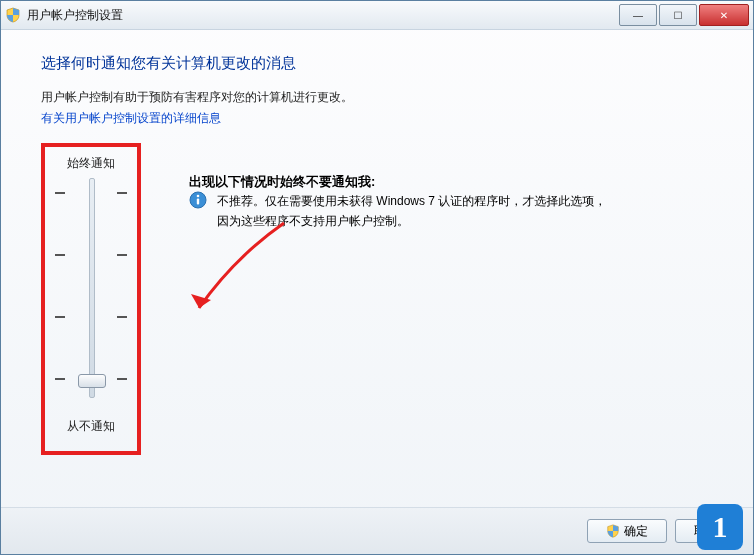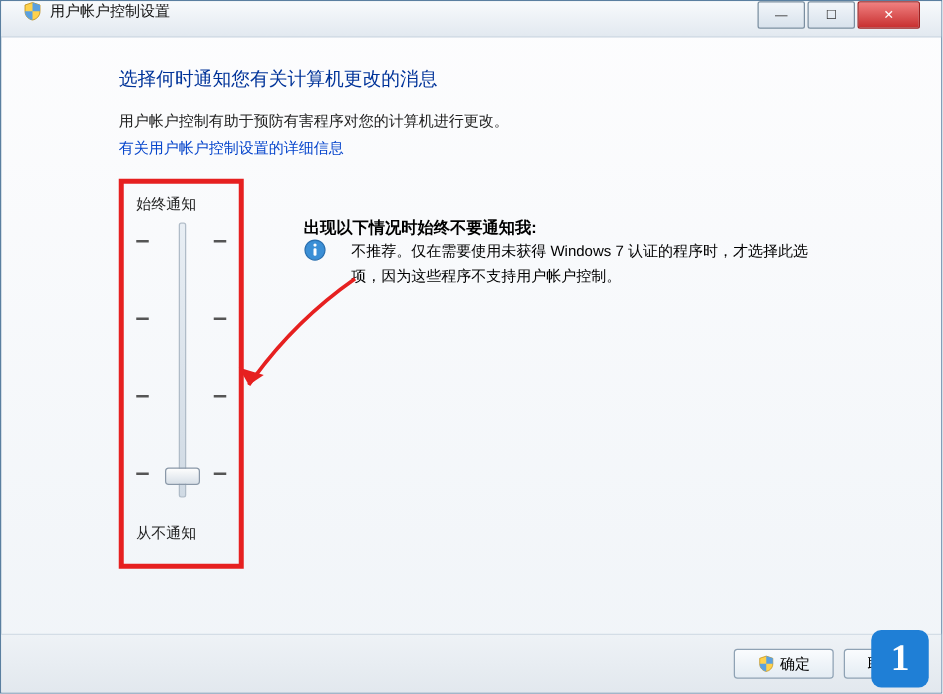--- a/index.html
+++ b/index.html
@@ -1,39 +1,39 @@
 <!DOCTYPE html>
 <html><head>
 <meta charset="utf-8">
 <style>
 body{margin:0;font-family:"Microsoft YaHei","Segoe UI",sans-serif;font-size:12px;background:#fff;overflow:hidden}
 .window{width:754px;height:555px;border:1px solid #5a7fa0;box-sizing:border-box;display:flex;flex-direction:column;background:linear-gradient(#fdfdfe,#f0f4f8)}
-.titlebar{height:28px;background:linear-gradient(#f8fafc,#e2e9f0);display:flex;align-items:flex-start;padding:0 17px;border-bottom:1px solid #c8d4e0}
+.titlebar{height:28px;background:linear-gradient(#f8fafc,#e2e9f0);display:flex;align-items:center;padding:0 4px;border-bottom:1px solid #c8d4e0}
 .title-icon{width:16px;height:16px;margin-right:6px}
 .title-text{font-size:12px;color:#111}
 .winbtns{margin-left:auto;display:flex;gap:0}
 .winbtn{width:36px;height:20px;display:flex;align-items:center;justify-content:center;border:1px solid #7a8ea0;border-radius:2px;margin-left:2px;background:linear-gradient(#f2f6fa,#d8e2ec);font-size:10px;color:#333}
 .winbtn.close{background:linear-gradient(#f08080,#c83030);color:#fff;width:48px;border-color:#a02020}
-.content{flex:1;padding:24px 40px 0 94px;position:relative}
+.content{flex:1;padding:24px 40px 0 40px;position:relative}
 h1{font-size:15px;color:#003399;font-weight:normal;margin:0 0 16px}
 .intro{color:#222;margin:4px 0 4px}
 .link{color:#0645cc;cursor:pointer}
 .main-area{display:flex;margin-top:16px}
-.slider-box{border:4px solid #e62020;padding:6px 10px 10px;width:72px;text-align:left;position:relative}
+.slider-box{border:4px solid #e62020;padding:6px 10px 10px;width:72px;text-align:center;position:relative}
 .slider-label{font-size:12px;color:#222;margin:2px 0 6px}
 .track{position:relative;height:220px;width:100%}
 .rail{position:absolute;left:50%;top:0;bottom:0;width:4px;margin-left:-2px;background:linear-gradient(#e8eef4,#d0dae4);border:1px solid #b0bcc8;border-radius:2px}
 .tick{position:absolute;left:0;right:0;display:flex;justify-content:space-between}
 .tick span{width:10px;height:2px;background:#555}
 .thumb{position:absolute;left:50%;width:26px;height:12px;margin-left:-13px;background:linear-gradient(#fdfdfd,#d8e0e8);border:1px solid #8a98a8;border-radius:3px}
 .right-panel{margin-left:48px;padding-top:30px;max-width:420px}
 .heading{font-weight:bold;font-size:13px;margin-bottom:0}
 .bullets{margin:0 0 70px 12px;padding:0}
 .bullets li{margin-bottom:10px;list-style:disc;margin-left:16px}
-.info-row{display:flex;gap:20px}
+.info-row{display:flex;gap:10px}
 .info-icon{flex-shrink:0;width:18px;height:18px}
 .info-text{line-height:1.7}
 .arrow{position:absolute;left:178px;top:188px;pointer-events:none}
 .footer{height:46px;border-top:1px solid #d4dde6;background:linear-gradient(#eef2f6,#e2e8ee);display:flex;align-items:center;justify-content:flex-end;padding:0 16px;gap:8px;position:relative}
 .btn{height:24px;padding:0 18px;background:linear-gradient(#fafcfe,#e4ecf3);border:1px solid #8fa2b4;border-radius:3px;font-size:12px;display:flex;align-items:center;gap:4px;cursor:pointer}
 .shield-sm{width:14px;height:14px}
 .watermark{position:absolute;right:10px;bottom:4px;display:flex;align-items:center;gap:8px}
 .wm-badge{width:46px;height:46px;background:#1f7fd6;border-radius:8px;color:#fff;display:flex;align-items:center;justify-content:center;font-size:30px;font-weight:bold;font-family:Georgia,serif}
 .wm-text{font-size:14px;color:#1f7fd6}
 .wm-text .zh{letter-spacing:3px}

